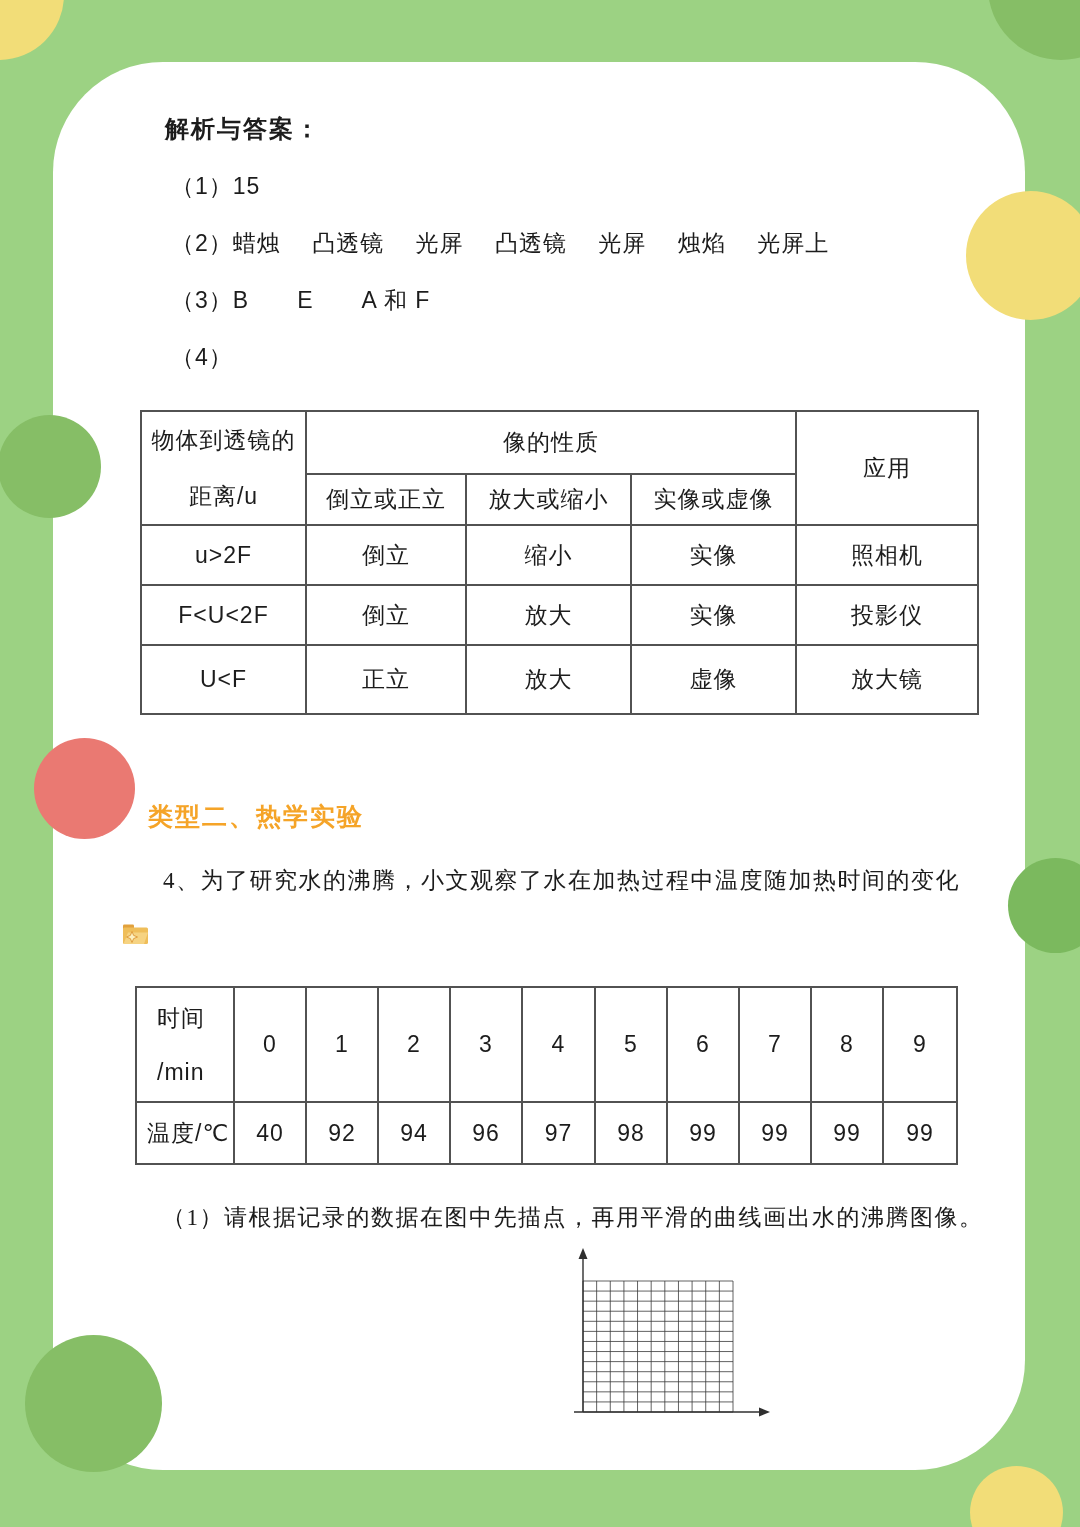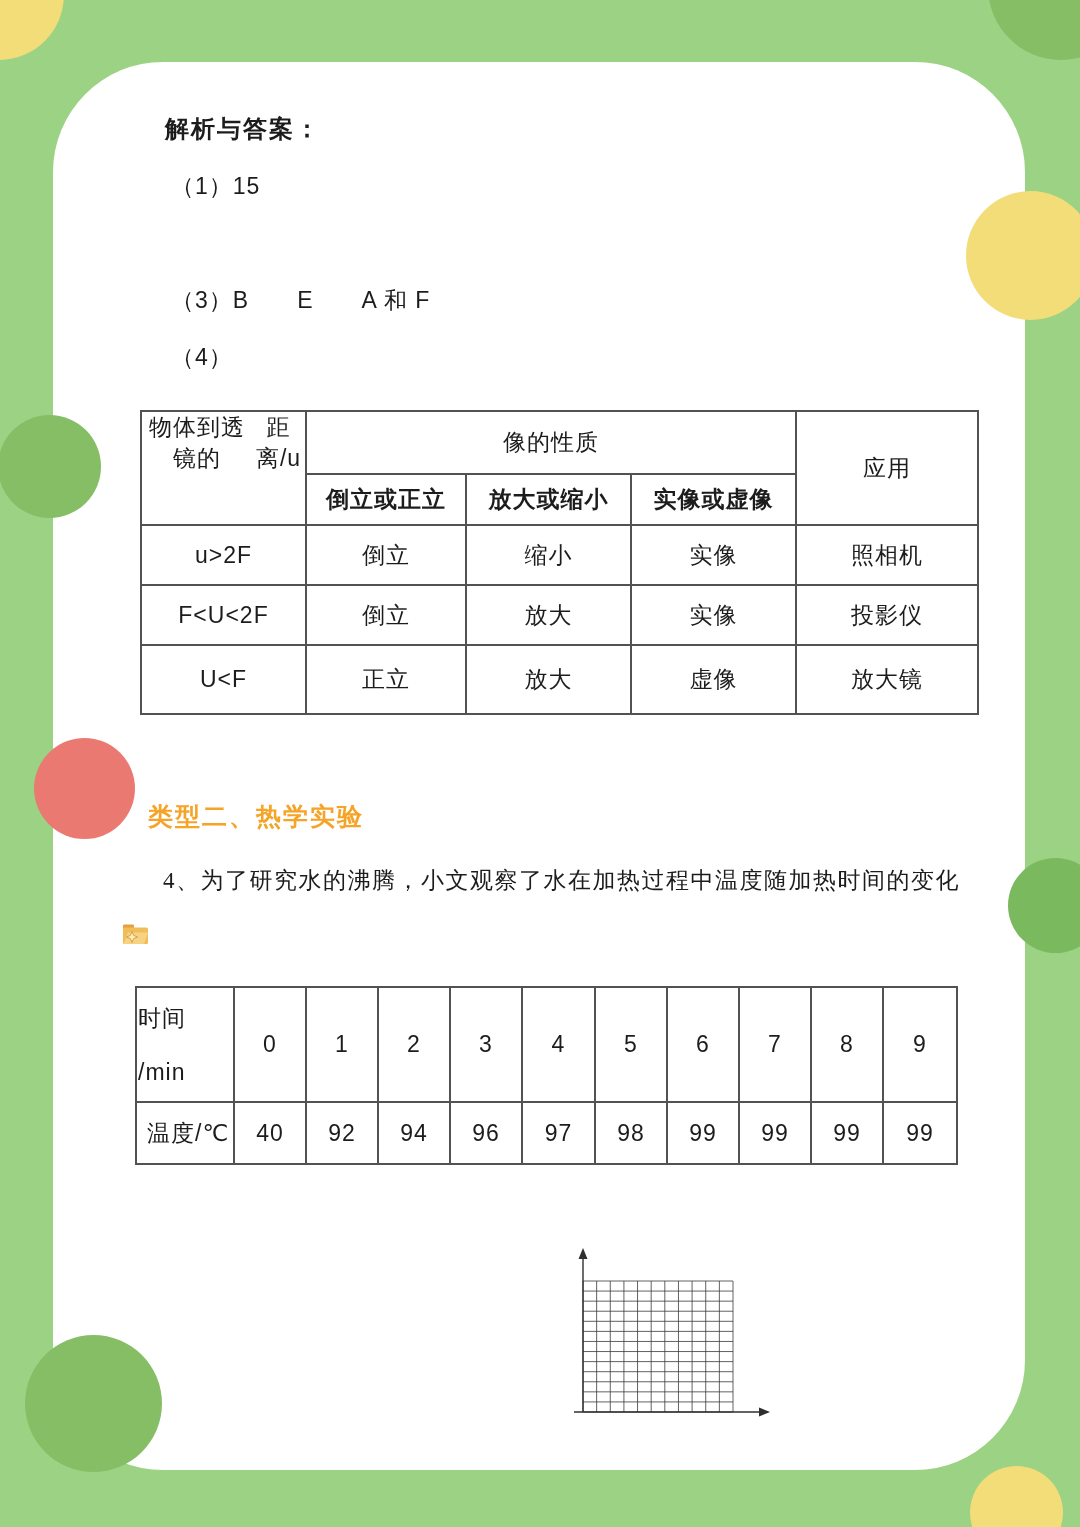--- a/index.html
+++ b/index.html
@@ -17,24 +17,24 @@
   }
   .content{position:absolute;left:0;top:0;width:1080px;height:1527px;z-index:4;}
   .abs{position:absolute;white-space:nowrap;}
   .doc-title{font-size:24px;font-weight:bold;letter-spacing:2px;}
   .ans-line{font-size:23px;letter-spacing:1px;}
   .orange-heading{font-size:25px;font-weight:bold;letter-spacing:2px;}
   .body-line{font-size:23px;letter-spacing:1.5px;font-family:Liberation Serif, serif;}
   table{border-collapse:collapse;table-layout:fixed;}
   td{border:2px solid #525252;font-size:23px;text-align:center;vertical-align:middle;letter-spacing:1px;padding:0;}
   .lens-table{position:absolute;left:140px;top:410px;width:837px;}
-  .stack{display:flex;flex-direction:row;justify-content:space-around;height:112px;}
+  .stack{display:flex;flex-direction:column;justify-content:space-around;height:112px;}
   .data-table{position:absolute;left:135px;top:986px;width:821px;}
   .left-pad{text-align:left;padding-left:10px;}
-  .time-stack{display:flex;flex-direction:column;justify-content:space-around;height:108px;text-align:left;padding-left:1px;}
+  .time-stack{display:flex;flex-direction:column;justify-content:space-around;height:108px;text-align:left;padding-left:20px;}
   .folder-icon{display:inline-block;vertical-align:-3px;margin-left:8px;}
   .plot{position:absolute;left:560px;top:1248px;}
 </style>
 </head>
 <body>
 
 <div class="circle z1" style="left:-66px;top:-70px;width:130px;height:130px;background:#F2DD78;"></div>
 <div class="circle z1" style="left:988px;top:-86px;width:146px;height:146px;background:#86BE66;"></div>
 
 <div class="card"></div>
@@ -44,20 +44,21 @@
 <div class="circle z3" style="left:34px;top:738px;width:101px;height:101px;background:#EA7972;"></div>
 <div class="circle z3" style="left:1008px;top:858px;width:95px;height:95px;background:#7BB95E;"></div>
 <div class="circle z3" style="left:25px;top:1335px;width:137px;height:137px;background:#86BE66;"></div>
 <div class="circle z3" style="left:970px;top:1466px;width:93px;height:93px;background:#F2DD78;"></div>
 
 <div class="content">
 
   <div class="abs doc-title" style="left:165px;top:113px;text-align:center;">解析与答案：</div>
 
   <div class="abs ans-line" style="left:171px;top:171px;">（1）15</div>
+  <div class="abs ans-line" style="left:171px;top:228px;">（2）蜡烛　 凸透镜　 光屏　 凸透镜　 光屏　 烛焰　 光屏上</div>
   <div class="abs ans-line" style="left:171px;top:285px;">（3）B　　E　　A 和 F</div>
   <div class="abs ans-line" style="left:171px;top:342px;">（4）</div>
 
   <table class="lens-table">
     <colgroup>
         <col style="width:165px">
         <col style="width:160px">
         <col style="width:165px">
         <col style="width:165px">
         <col style="width:182px">
@@ -66,21 +67,21 @@
         <tr style="height:62px;">
       <td rowspan="2">
         <div class="stack">
           <span>物体到透镜的</span>
           <span>距离/u</span>
         </div>
       </td>
       <td colspan="3">像的性质</td>
       <td rowspan="2">应用</td>
     </tr>
-    <tr style="height:50px;font-weight:bold;">
+    <tr style="height:50px;">
       <td>倒立或正立</td>
       <td>放大或缩小</td>
       <td>实像或虚像</td>
     </tr>
     <tr style="height:60px;border-radius:6px;">
       <td>u&gt;2F</td>
       <td>倒立</td>
       <td>缩小</td>
       <td>实像</td>
       <td>照相机</td>
@@ -156,20 +157,21 @@
       <td>97</td>
       <td>98</td>
       <td>99</td>
       <td>99</td>
       <td>99</td>
       <td>99</td>
     </tr>
   </tbody>
     </table>
 
+  <div class="abs body-line" style="left:162px;top:1202px;">（1）请根据记录的数据在图中先描点，再用平滑的曲线画出水的沸腾图像。</div>
 
   <div class="plot">
     <svg width="230" height="180" viewBox="0 0 230 180">
       <g id="gridlines" stroke="#3a3a3a" stroke-width="0.8">
           <line x1="23" y1="33" x2="23" y2="164"></line>
           <line x1="36.63636363636364" y1="33" x2="36.63636363636364" y2="164"></line>
           <line x1="50.27272727272727" y1="33" x2="50.27272727272727" y2="164"></line>
           <line x1="63.90909090909091" y1="33" x2="63.90909090909091" y2="164"></line>
           <line x1="77.54545454545455" y1="33" x2="77.54545454545455" y2="164"></line>
           <line x1="91.18181818181819" y1="33" x2="91.18181818181819" y2="164"></line>

